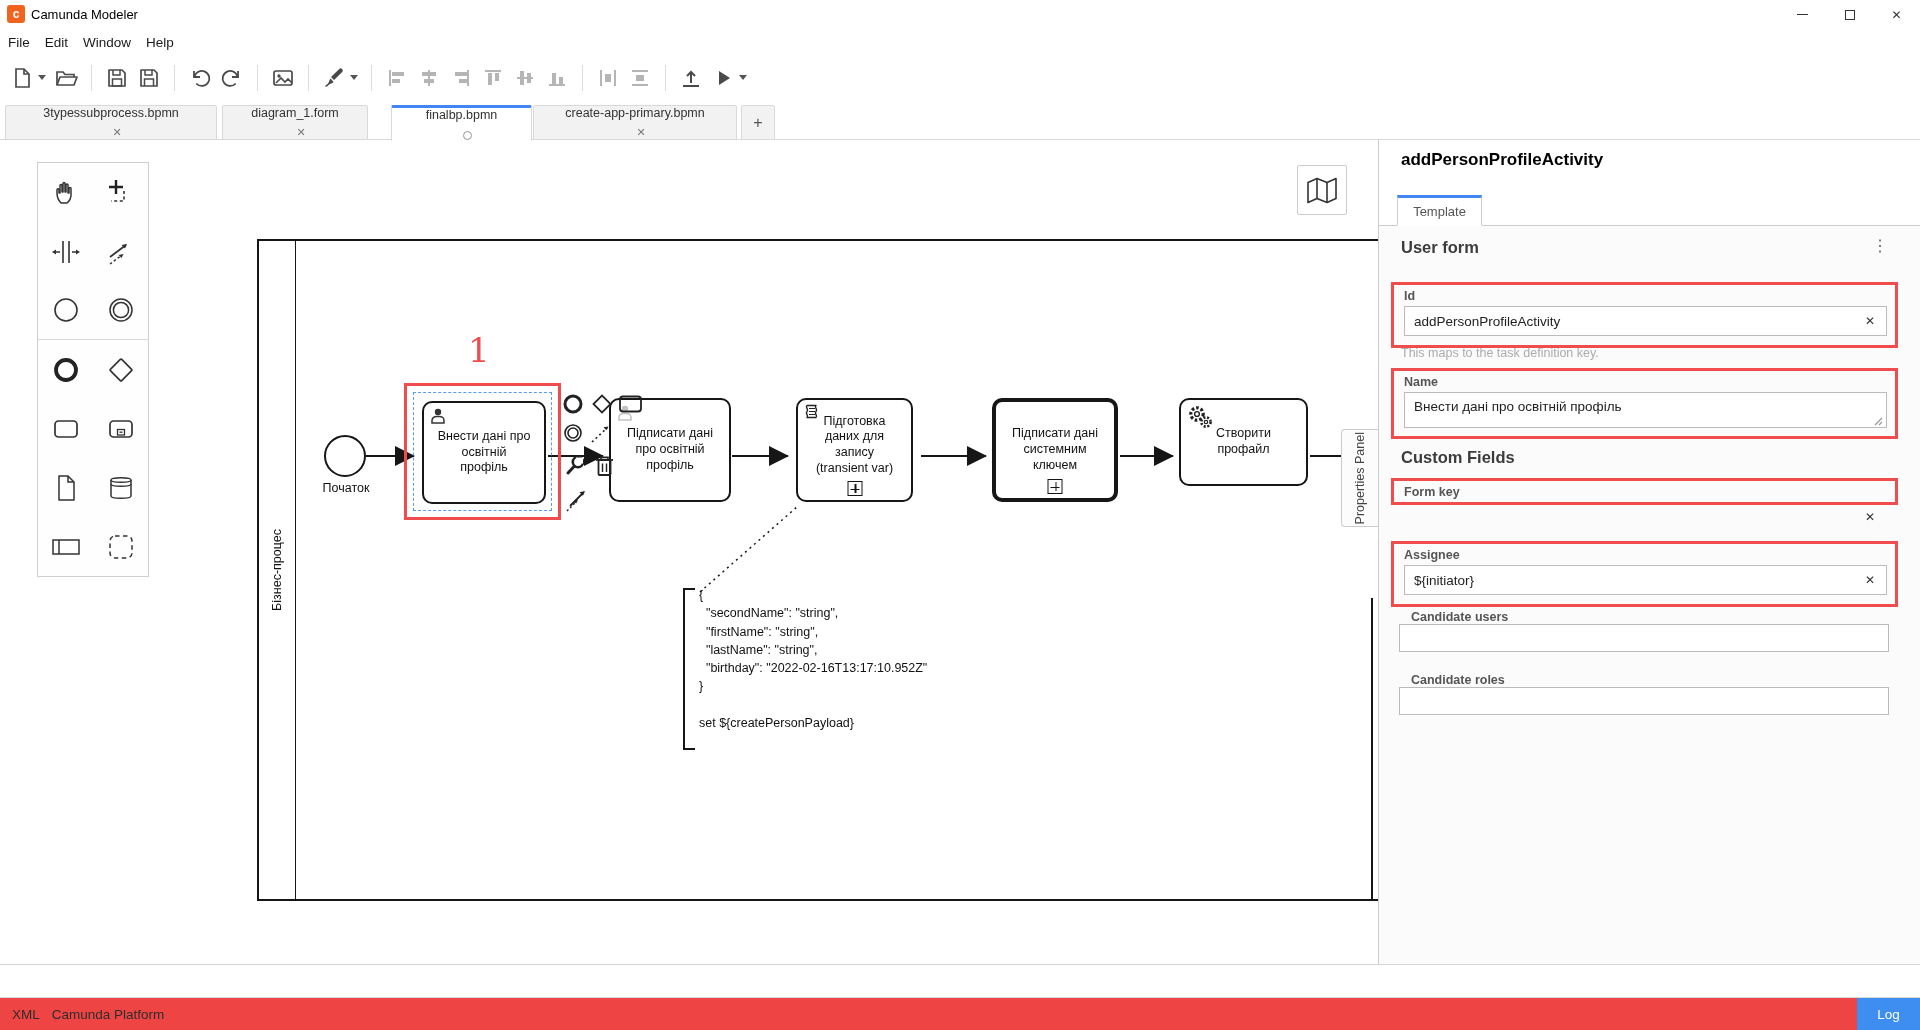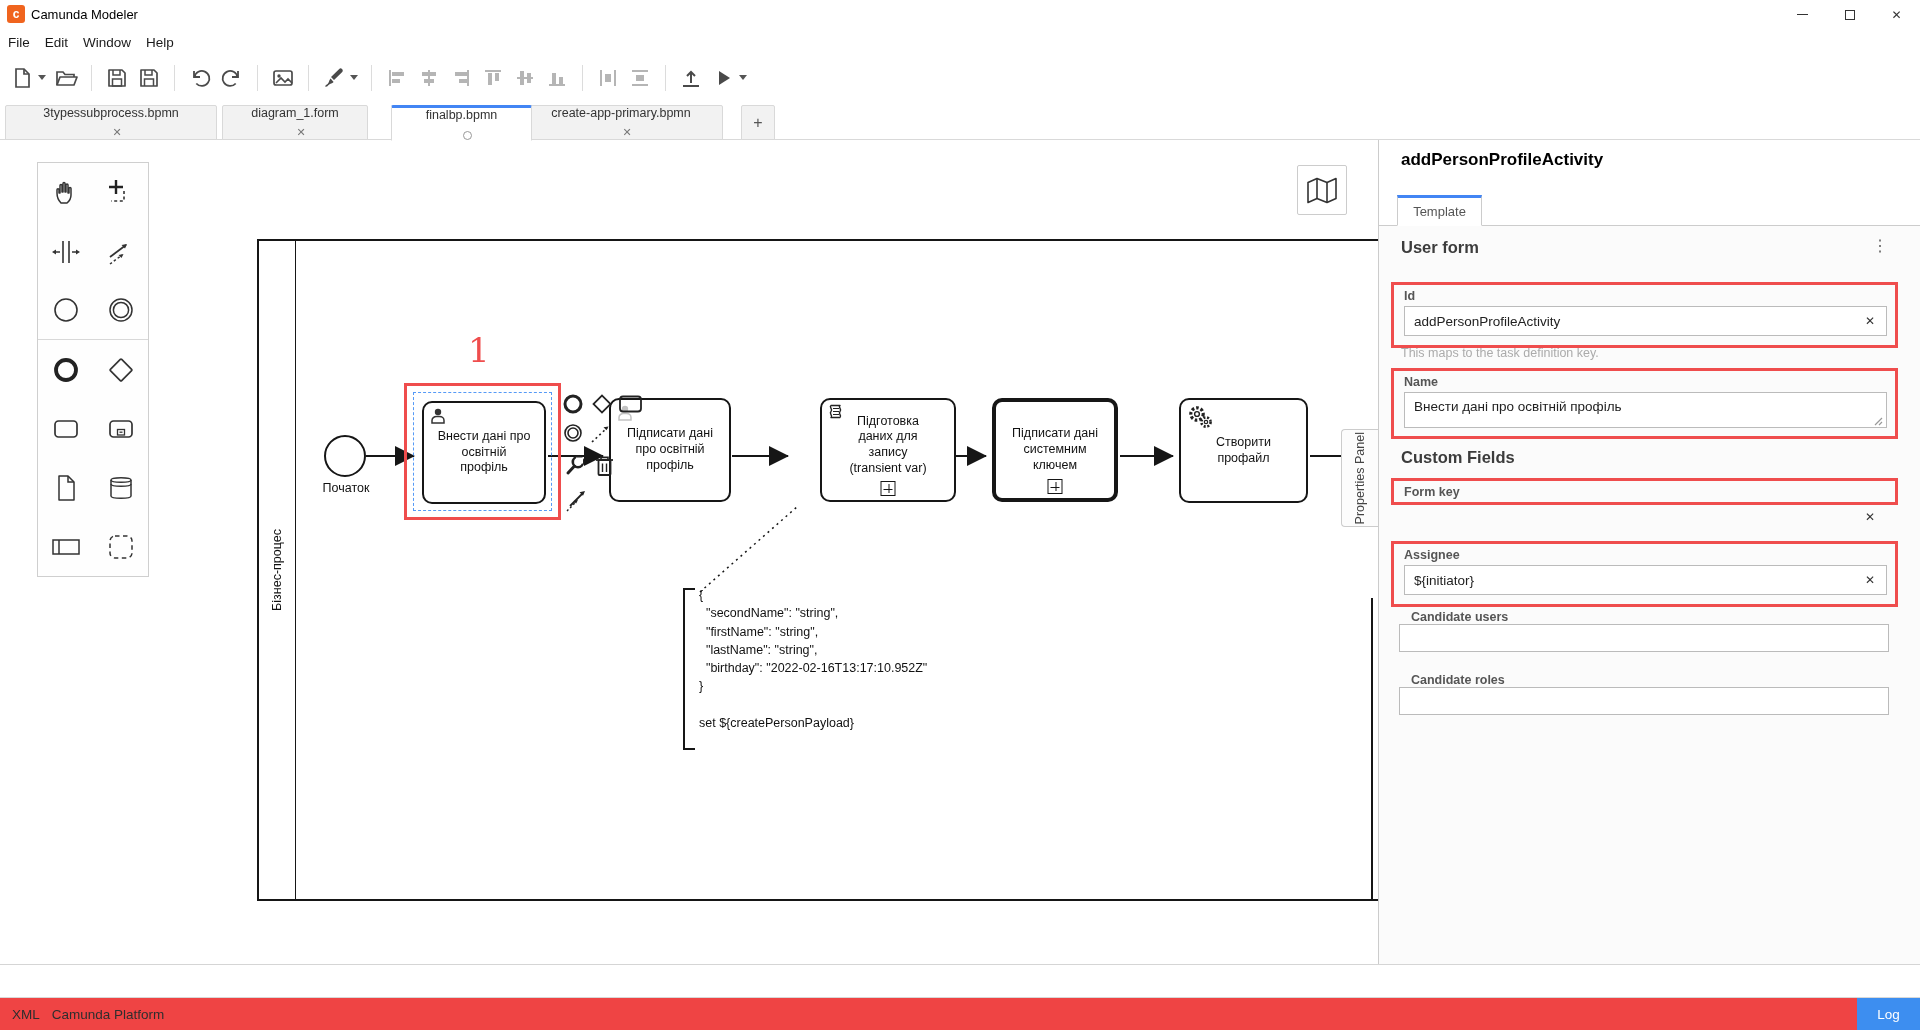--- a/index.html
+++ b/index.html
@@ -256,21 +256,21 @@
     <span class="tab-close">✕</span>
   </div>
   <div class="tab" style="left:222px; width:146px;">
     <span>diagram_1.form</span>
     <span class="tab-close">✕</span>
   </div>
   <div class="tab active" style="left:391px; width:141px;">
     <span>finalbp.bpmn</span>
     <span class="dirty-dot"></span>
   </div>
-  <div class="tab" style="left:519px; width:204px;">
+  <div class="tab" style="left:533px; width:204px;">
     <span>create-app-primary.bpmn</span>
     <span class="tab-close">✕</span>
   </div>
   <div class="tab-plus">+</div>
 </div>
 
 <div class="content">
 
   <div class="canvas">
 
@@ -436,42 +436,42 @@
         <svg width="18" height="18">
             <circle cx="9" cy="5" r="3.2" fill="#c2c2c2"></circle>
             <path d="M3 16 v-2.6 a4.5 4 0 0 1 4.5-4 h3 a4.5 4 0 0 1 4.5 4 V16 z" fill="none" stroke="#c2c2c2" stroke-width="1.5"></path>
           </svg>
       </span>
       <div class="bpmn-label">Підписати дані
 про освітній
 профіль</div>
     </div>
 
-    <div class="task" style="left:820px; top:258px; width:136px; height:104px;">
+    <div class="task" style="left:796px; top:258px; width:117px; height:104px;">
       <span class="icon-tl">
         <svg width="18" height="17">
             <path d="M4 1.5 C1.5 3.5 6.5 5 4 7.5 C1.5 10 6.5 11.5 4 13.5 H13 C15.5 11.5 10.5 10 13 7.5 C15.5 5 10.5 3.5 13 1.5 Z" fill="#fff" stroke="#222" stroke-width="1.4" stroke-linejoin="round"></path>
             <path d="M6 4.5 h6 M6 7.5 h6 M6 10.5 h6" stroke="#222" stroke-width="1.1"></path>
           </svg>
       </span>
       <div class="bpmn-label" style="margin-bottom:10px;">Підготовка
 даних для
 запису
 (transient var)</div>
       <div class="plusbox"></div>
     </div>
 
     <div class="task" style="left:992px; top:258px; width:126px; height:104px; border-width:4px;">
       <div class="bpmn-label">Підписати дані
 системним
 ключем</div>
       <div class="plusbox"></div>
     </div>
 
-    <div class="task" style="left:1179px; top:258px; width:129px; height:105px;">
+    <div class="task" style="left:1179px; top:258px; width:129px; height:88px;">
       <span class="icon-tl">
         <svg width="28" height="26">
             <circle cx="11" cy="10" r="6.2" fill="#fff" stroke="#222" stroke-width="3.2" stroke-dasharray="2.6 2"></circle>
             <circle cx="11" cy="10" r="2.4" fill="none" stroke="#222" stroke-width="1.4"></circle>
             <circle cx="20" cy="18" r="4.6" fill="#fff" stroke="#222" stroke-width="2.6" stroke-dasharray="2 1.7"></circle>
             <circle cx="20" cy="18" r="1.7" fill="none" stroke="#222" stroke-width="1.2"></circle>
           </svg>
       </span>
       <div class="bpmn-label">Створити
 профайл</div>

